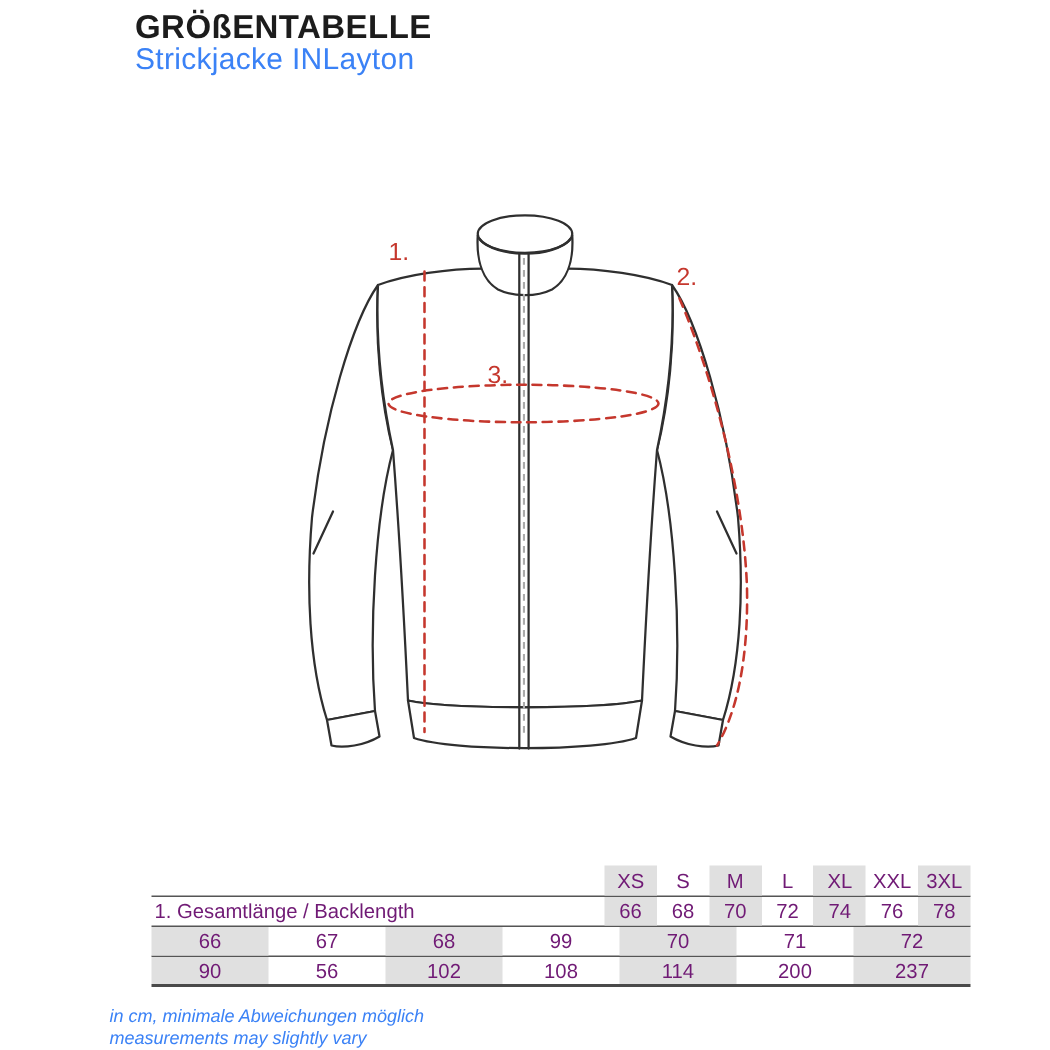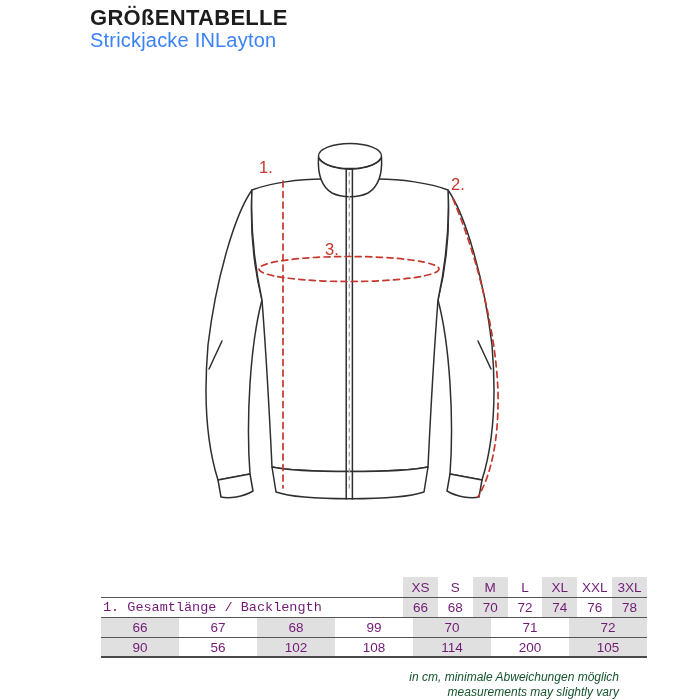--- a/index.html
+++ b/index.html
@@ -18,27 +18,27 @@
   .jacket-line   { fill:none; stroke:#2f2f2f; stroke-width:1.5; stroke-linejoin:round; stroke-linecap:round; }
   .zip-dash { stroke:#ababab; stroke-width:1.4; stroke-dasharray:4.5 3.5; }
   .red-dash { fill:none; stroke:var(--accent,#c5372d); stroke-width:1.7; stroke-dasharray:6 4.5; stroke-linecap:round; }
   .red-label { fill:var(--accent,#c5372d); font-size:16.5px; font-family:"Liberation Sans",sans-serif; }
   
   .sizetable { position:absolute; left:73px; top:577px; width:546px; color:#701a75; font-size:13.5px;margin-left:28px; }
   .trow { display:flex; height:20px; align-items:center; border-bottom:1px solid #555; }
   .trow.head { height:21px; }
   .trow.last { border-bottom-width:2px; border-bottom-color:#4a4a4a; }
   .cell { display:flex; align-items:center; height:100%; }
-  .label-cell { width:302px; padding-left:2px; justify-content:flex-start;font-family:Liberation Mono, monospace; }
+  .label-cell { width:302px; padding-left:2px; justify-content:flex-start; }
   .val-cell { flex:1 1 0; justify-content:center; }
   .shade { background:var(--shade,#e0e0e0); }
   
   .footnote {
-    position:absolute; left:73px; top:670px; width:546px; text-align:right;
-    font-style:italic; color:#14532d; font-size:12px; line-height:14.5px;
+    position:absolute; left:73px; top:670px; width:546px; text-align:left;
+    font-style:italic; color:#3b82f6; font-size:12px; line-height:14.5px;
   }
 </style>
 </head>
 <body>
 
 <div class="page">
 
   <div class="titles">
     <div class="title-line">GRÖßENTABELLE</div>
     <div class="subtitle">Strickjacke INLayton</div>
@@ -114,21 +114,21 @@
           <div class="cell val-cell">71</div>
           <div class="cell val-cell shade">72</div>
         </div>
         <div class="trow last">
           <div class="cell val-cell shade">90</div>
           <div class="cell val-cell">56</div>
           <div class="cell val-cell shade">102</div>
           <div class="cell val-cell">108</div>
           <div class="cell val-cell shade">114</div>
           <div class="cell val-cell">200</div>
-          <div class="cell val-cell shade">105</div>
+          <div class="cell val-cell shade">237</div>
         </div>
       </div>
   </div>
 
   <div class="footnote">
     <div>in cm, minimale Abweichungen möglich</div>
     <div>measurements may slightly vary</div>
   </div>
 
 </div>

